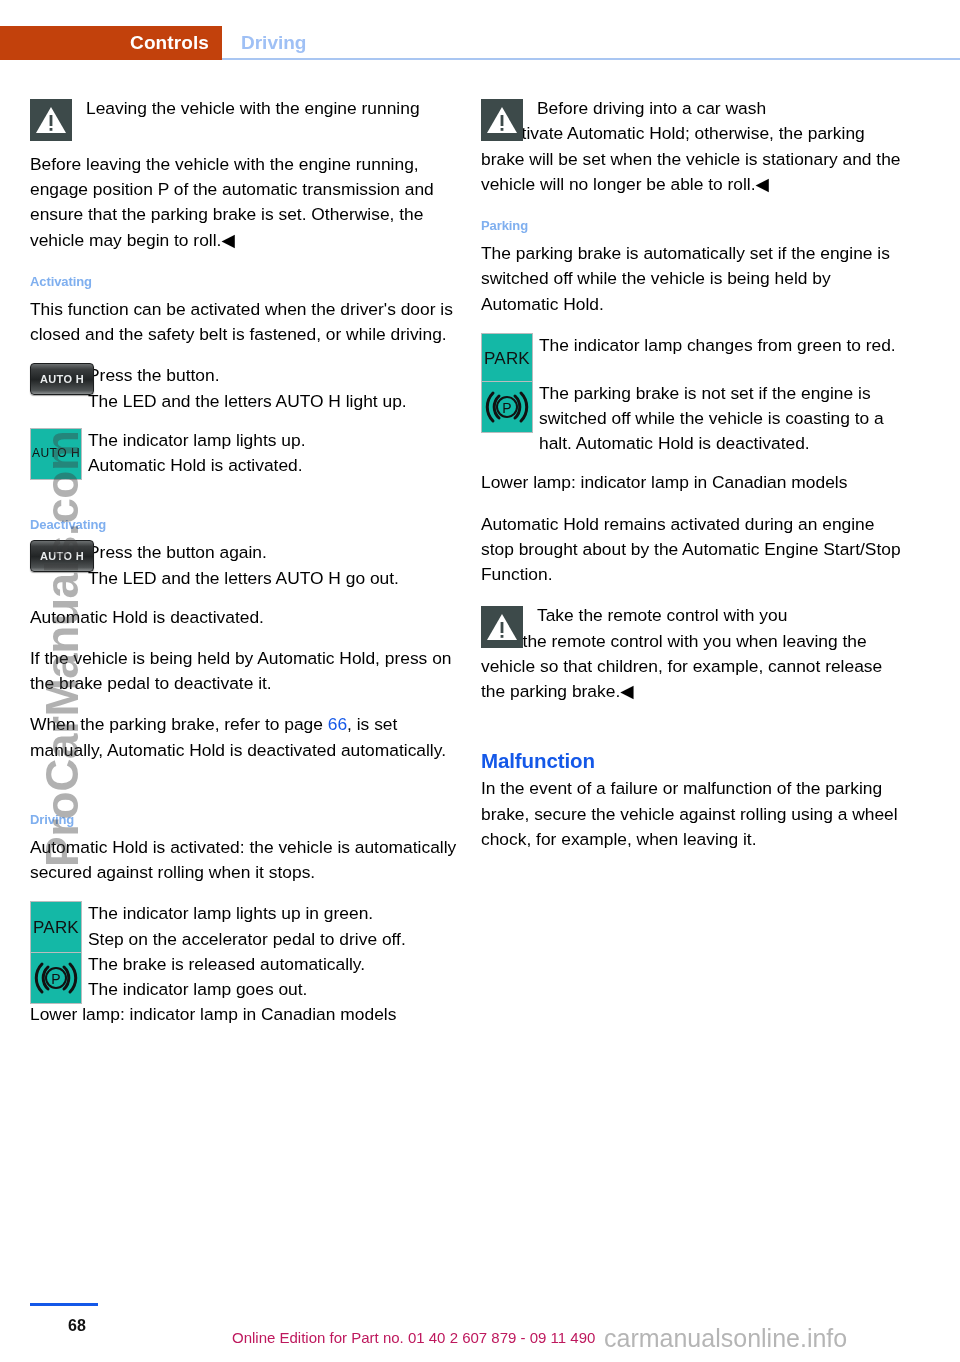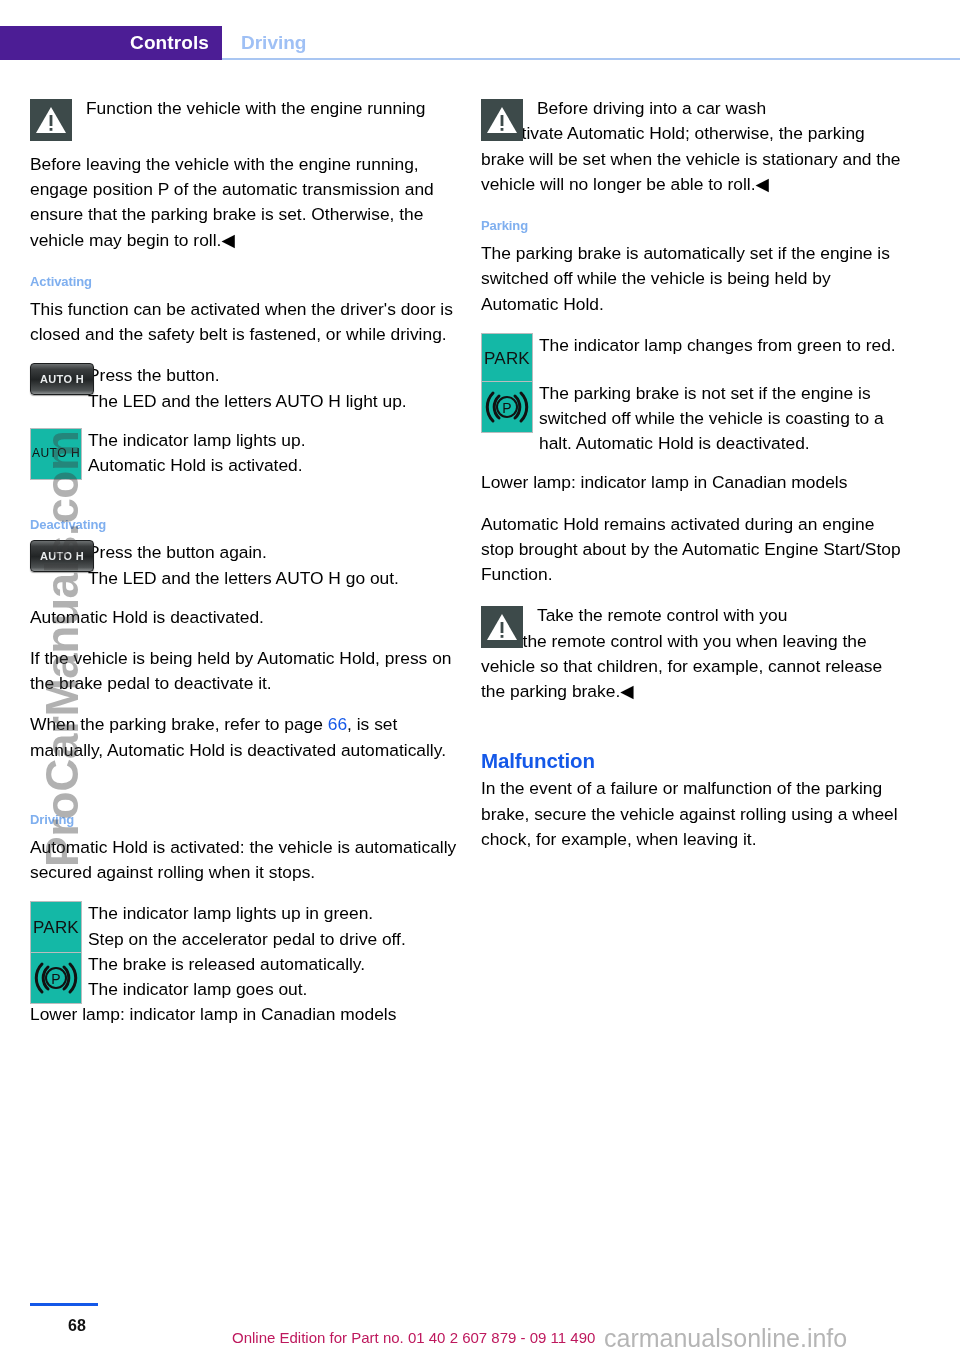--- a/index.html
+++ b/index.html
@@ -23,21 +23,21 @@
     left: 0;
     width: 960px;
     height: 34px;
   }
   .header-tab-active {
     position: absolute;
     left: 0;
     top: 0;
     height: 34px;
     min-width: 222px;
-    background: #4c1d95;
+    background: #c2410c;
     color: #ffffff;
     font-size: 19px;
     font-weight: bold;
     line-height: 34px;
     text-align: right;
     padding-right: 13px;
     box-sizing: border-box;
     letter-spacing: 0.1px;
   }
   .header-tab-inactive {
@@ -239,21 +239,21 @@
 <div class="col col-left">
 
   <div class="warn">
     <span class="tri">
       <svg width="42" height="42" viewBox="0 0 42 42" aria-hidden="true">
         <polygon points="21,8 36,34 6,34" fill="#ffffff"></polygon>
         <rect x="19.6" y="16" width="2.8" height="11" fill="#3d4a4a"></rect>
         <rect x="19.6" y="29" width="2.8" height="2.8" fill="#3d4a4a"></rect>
       </svg>
     </span>
-    <p class="warn-head">Function the vehicle with the engine running</p>
+    <p class="warn-head">Leaving the vehicle with the engine running</p>
   </div>
   <p class="para" style="margin-top:8px;">Before leaving the vehicle with the engine running, engage position P of the automatic transmission and ensure that the parking brake is set. Otherwise, the vehicle may begin to roll.◀</p>
 
   <h3 class="sub">Activating</h3>
   <p class="para">This function can be activated when the driver's door is closed and the safety belt is fastened, or while driving.</p>
 
   <div class="symrow">
     <span class="sym">
       <span class="btn-autoh">
         <span class="lbl">AUTO H</span>

